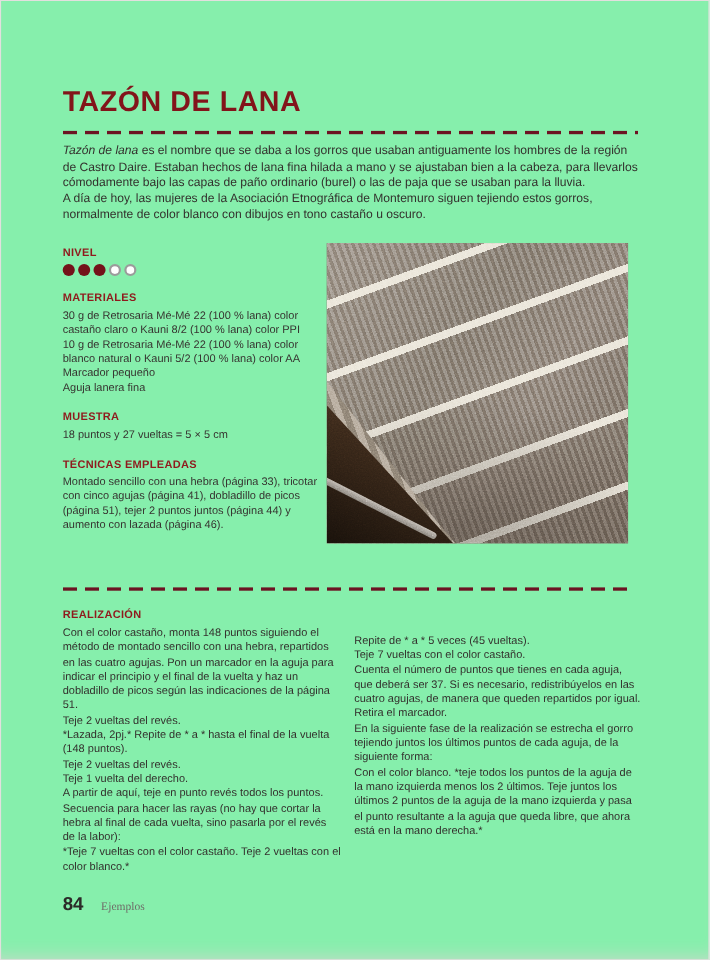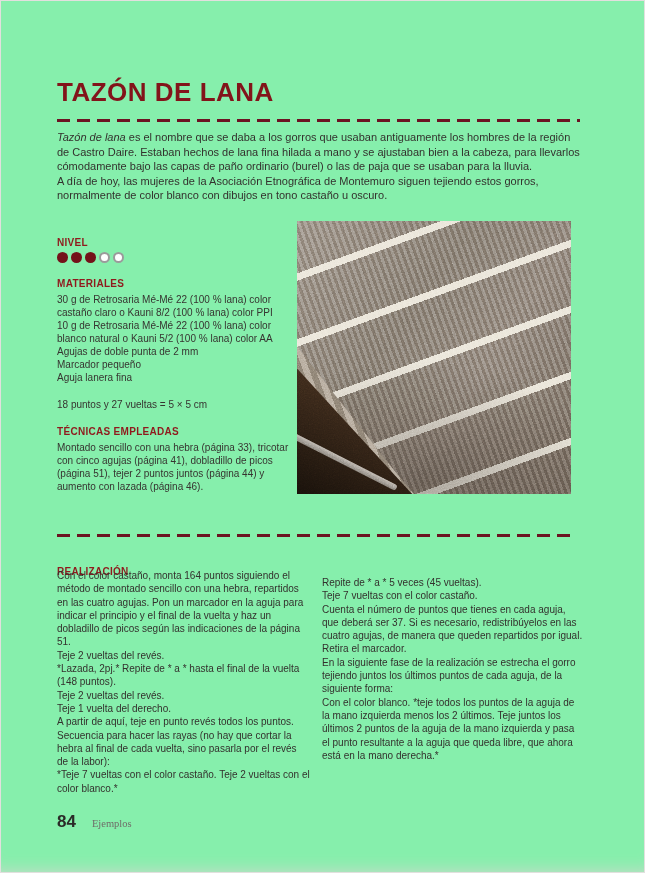--- a/index.html
+++ b/index.html
@@ -29,21 +29,21 @@
   
   .intro{
     left:57px;top:130px;width:525px;
     font-size:11px;line-height:14.6px;color:#33312d;
   }
   .intro .lead{font-style:italic;}
   
   .info-col{left:57px;top:224px;width:240px;font-size:10px;line-height:13px;}
   .sec-label{
     font-size:10px;font-weight:bold;color:#8f1a1d;letter-spacing:.3px;
-    margin:12px 0 3px 0;
+    margin:0 0 3px 0;
   }
   .sec{margin:0 0 14px 0;}
   .dots{display:flex;gap:3px;align-items:center;margin-top:3px;}
   .dot{width:11px;height:11px;border-radius:50%;box-sizing:border-box;display:inline-block;}
   .dot.filled{background:#74121a;}
   .dot.empty{background:#fff;border:2px solid #9b9b9b;}
   .mat-item{margin:0;}
   
   .photo{
     left:297px;top:221px;width:274px;height:273px;
@@ -115,26 +115,26 @@
           <span class="dot filled"></span>
           <span class="dot empty"></span>
           <span class="dot empty"></span>
         </div>
     </div>
 
     <div class="sec">
       <div class="sec-label">MATERIALES</div>
       <p class="mat-item">30 g de Retrosaria Mé-Mé 22 (100 % lana) color castaño claro o Kauni 8/2 (100 % lana) color PPI</p>
       <p class="mat-item">10 g de Retrosaria Mé-Mé 22 (100 % lana) color blanco natural o Kauni 5/2 (100 % lana) color AA</p>
-      <p class="mat-item">Agujas de doble punta de 2 mm</p>
       <p class="mat-item">Marcador pequeño</p>
       <p class="mat-item">Aguja lanera fina</p>
     </div>
 
     <div class="sec">
+      <div class="sec-label">MUESTRA</div>
       <p class="mat-item">18 puntos y 27 vueltas = 5 × 5 cm</p>
     </div>
 
     <div class="sec">
       <div class="sec-label">TÉCNICAS EMPLEADAS</div>
       <p class="mat-item">Montado sencillo con una hebra (página 33), tricotar con cinco agujas (página 41), dobladillo de picos (página 51), tejer 2 puntos juntos (página 44) y aumento con lazada (página 46).</p>
     </div>
 
   </div>
 
@@ -151,21 +151,21 @@
         <feColorMatrix type="saturate" values="0"></feColorMatrix>
       </filter>
       <rect width="274" height="273" filter="url(#wool-noise)"></rect>
     </svg>
   </div>
 
   <div class="abs dash-line sep-dash"></div>
   <div class="abs sec-label real-label">REALIZACIÓN</div>
 
   <div class="abs col col-left">
-    <p>Con el color castaño, monta 164 puntos siguiendo el método de montado sencillo con una hebra, repartidos en las cuatro agujas. Pon un marcador en la aguja para indicar el principio y el final de la vuelta y haz un dobladillo de picos según las indicaciones de la página 51.</p>
+    <p>Con el color castaño, monta 148 puntos siguiendo el método de montado sencillo con una hebra, repartidos en las cuatro agujas. Pon un marcador en la aguja para indicar el principio y el final de la vuelta y haz un dobladillo de picos según las indicaciones de la página 51.</p>
     <p>Teje 2 vueltas del revés.</p>
     <p>*Lazada, 2pj.* Repite de * a * hasta el final de la vuelta (148 puntos).</p>
     <p>Teje 2 vueltas del revés.</p>
     <p>Teje 1 vuelta del derecho.</p>
     <p>A partir de aquí, teje en punto revés todos los puntos.</p>
     <p>Secuencia para hacer las rayas (no hay que cortar la hebra al final de cada vuelta, sino pasarla por el revés de la labor):</p>
     <p>*Teje 7 vueltas con el color castaño. Teje 2 vueltas con el color blanco.*</p>
   </div>
 
   <div class="abs col col-right">

